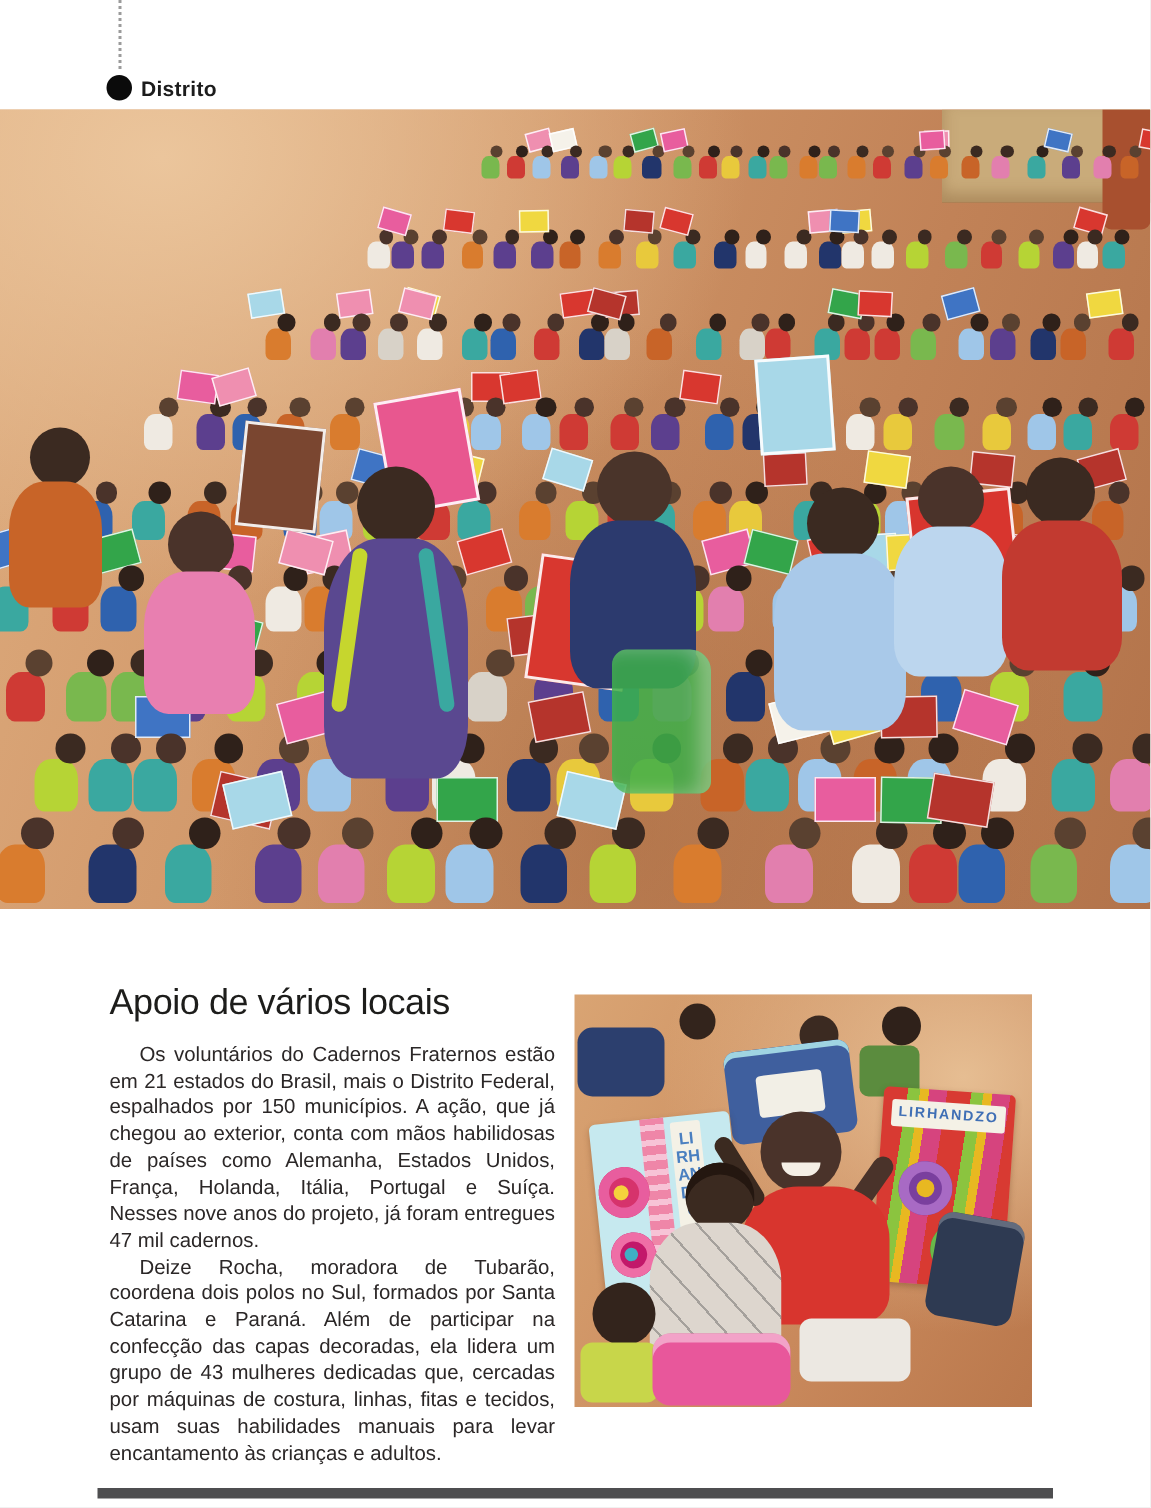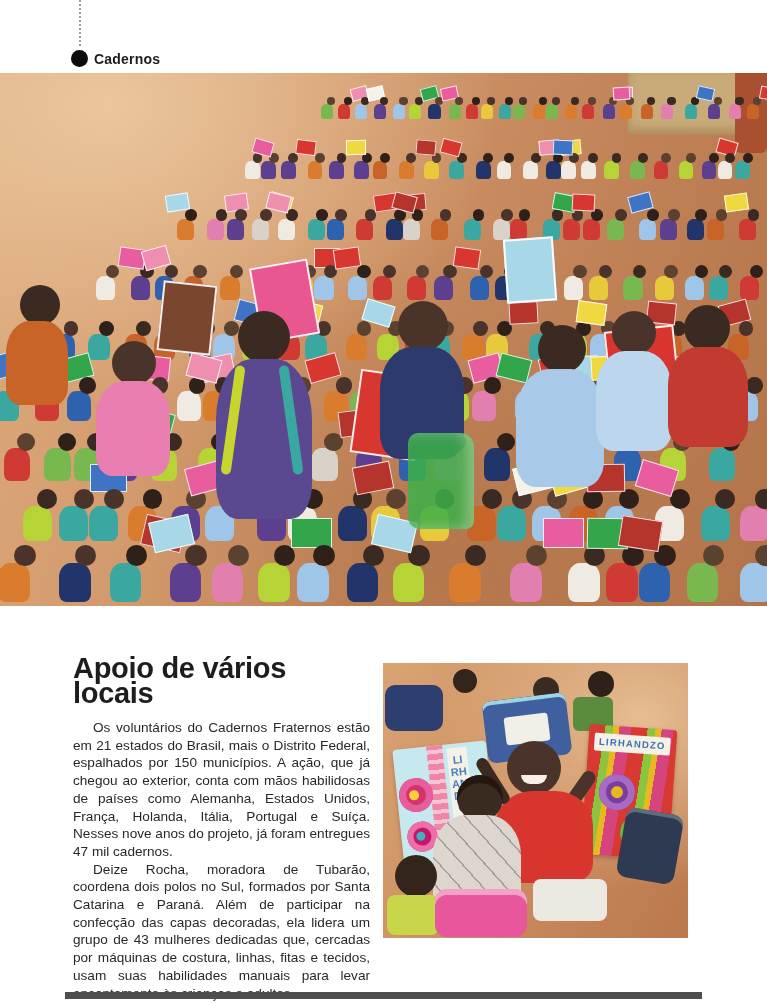--- a/index.html
+++ b/index.html
@@ -19,41 +19,41 @@
   .building{left:628px;top:0;width:139px;height:62px;background:#c9ab7a;box-shadow:inset 0 -6px 10px rgba(120,80,40,.35);}
   .pillar{left:735px;top:0;width:32px;height:80px;background:#a8502f;border-radius:0 0 6px 6px;}
   .fg{z-index:2;}
   .head{border-radius:50%;}
   .body-shape{border-radius:38% 38% 22% 22%;}
   .book{border:1px solid rgba(255,255,255,.85);}
   .bigbook{z-index:2;border:2px solid rgba(255,255,255,.9);}
   .polka{background-image:radial-gradient(rgba(255,255,255,.95) 1.8px, transparent 2px);background-size:9px 9px;}
   
   .article{left:73px;top:656px;width:297px;color:#2b2727;}
-  .article h1{margin:0 0 13px 0;font-size:29px;line-height:25px;font-weight:bold;color:#1d1d1b;letter-spacing:-.3px;}
+  .article h1{margin:0 0 13px 0;font-size:24px;line-height:25px;font-weight:normal;color:#1d1d1b;letter-spacing:-.3px;}
   .article p{margin:0;font-size:13.6px;line-height:17.7px;text-align:justify;text-indent:20px;color:#2b2727;}
   
   .inset{left:383px;top:663px;width:305px;height:275px;overflow:hidden;
          background-image:
            radial-gradient(ellipse at 85% 20%, rgba(233,195,152,.9) 0%, rgba(233,195,152,0) 55%),
            linear-gradient(120deg,#d9a473 0%,#c9895c 60%,#ba784c 100%);}
   .vtext{width:16px;word-break:break-all;text-align:center;font-size:11px;line-height:12px;
          font-weight:bold;color:#4a7fc0;}
   .flower{border-radius:50%;}
   
   .footer-rule{left:65px;top:992px;width:637px;height:7px;background:#4e4e50;}
 </style>
 </head>
 <body>
 
 <div class="page">
 
   <div class="abs kicker-line"></div>
   <div class="abs kicker-dot"></div>
-  <div class="abs kicker-label">Cadernos</div>
+  <div class="abs kicker-label">Distrito</div>
 
   <div class="abs hero">
     <div class="abs building"></div>
     <div class="abs pillar"></div>
 
     <div class="abs bigbook polka" style="left:255px;top:190px;width:55px;height:72px;background:#e8578f;transform:rotate(-10deg);"></div>
     <div class="abs bigbook polka" style="left:355px;top:300px;width:62px;height:80px;background:#d8372f;transform:rotate(8deg);"></div>
     <div class="abs bigbook" style="left:608px;top:255px;width:66px;height:84px;background:#d8352e;transform:rotate(-6deg);"></div>
     <div class="abs bigbook" style="left:160px;top:210px;width:50px;height:66px;background:#7a4630;transform:rotate(6deg);"></div>
     <div class="abs bigbook" style="left:505px;top:165px;width:46px;height:60px;background:#a8d8e8;transform:rotate(-4deg);"></div>

